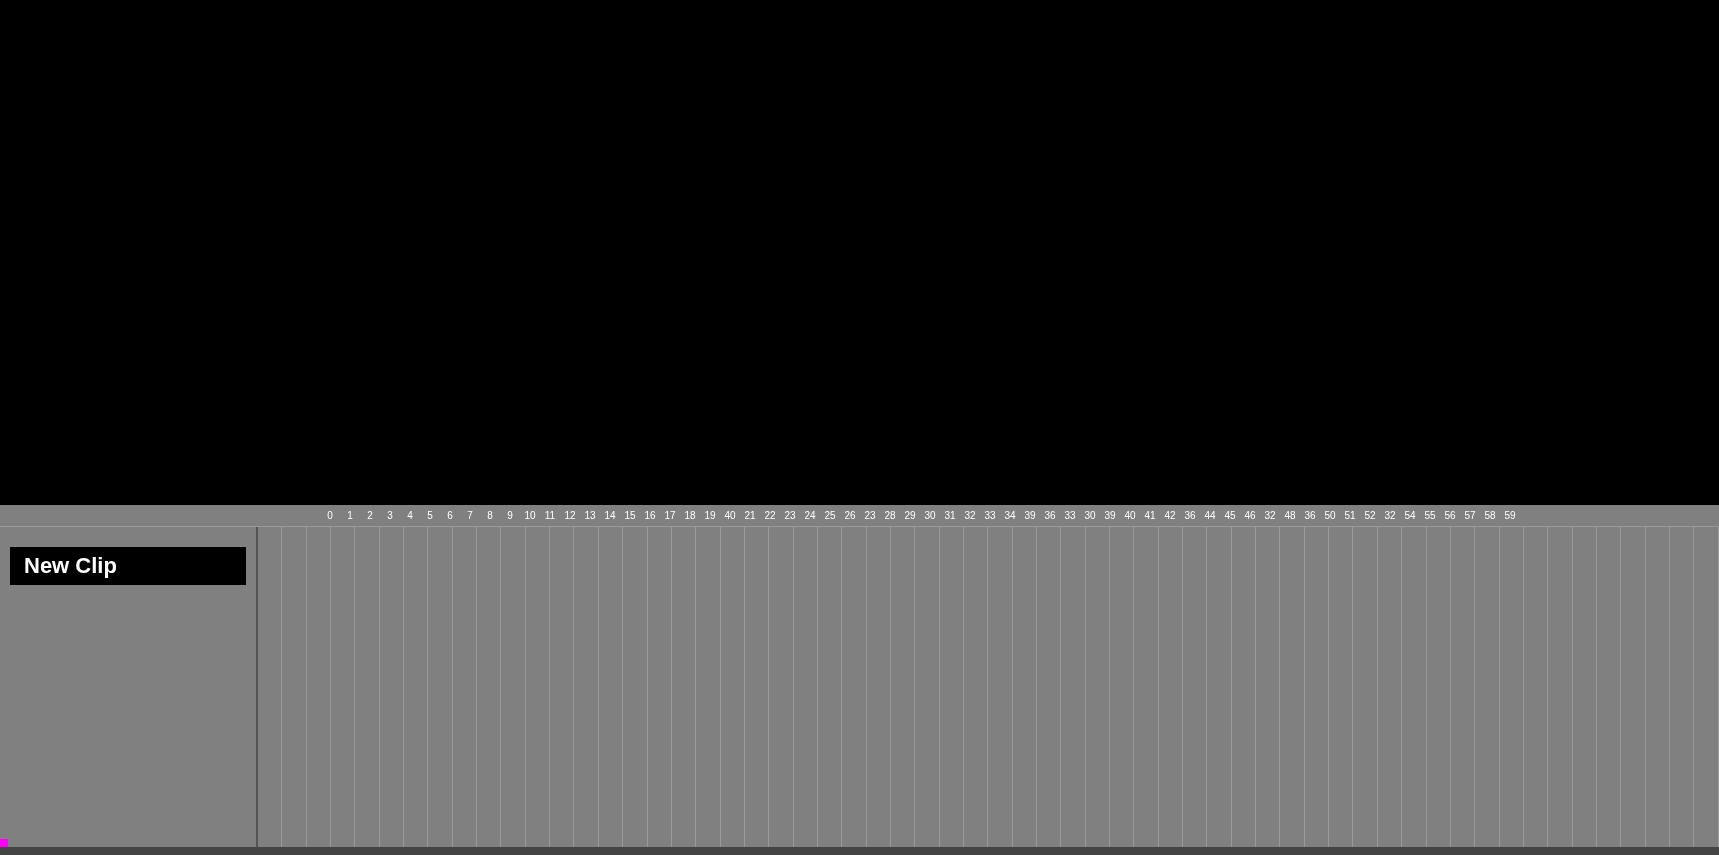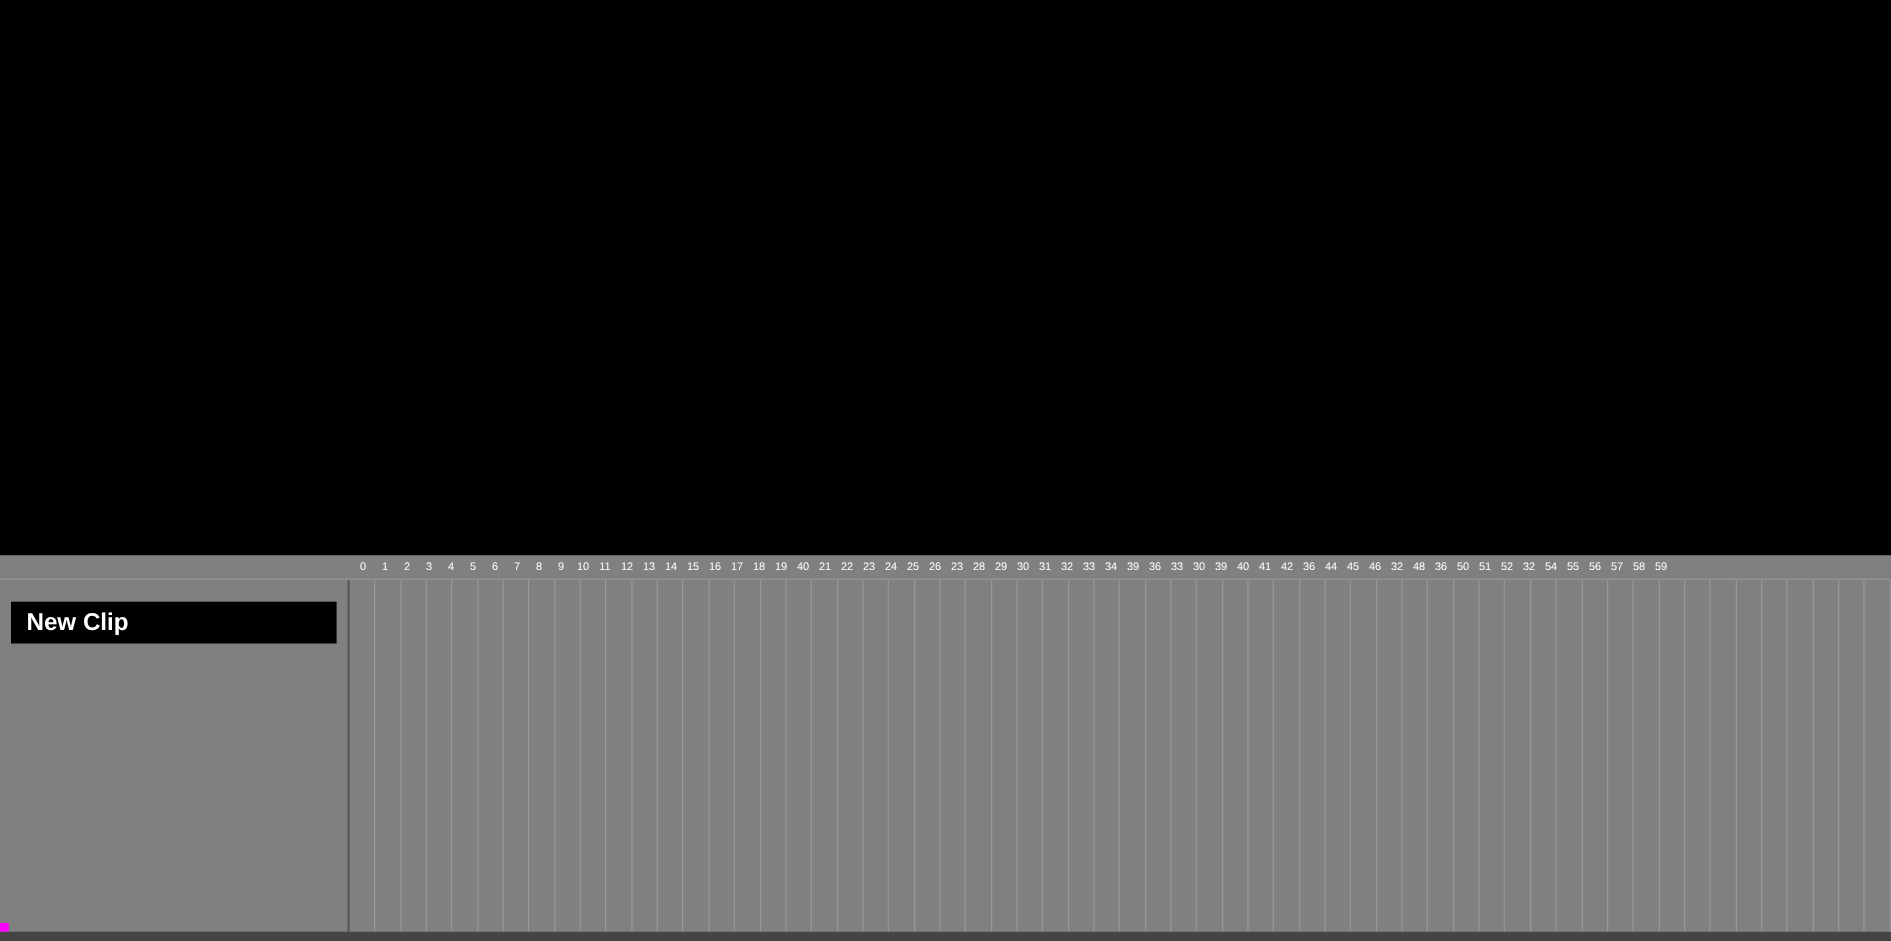--- a/index.html
+++ b/index.html
@@ -56,21 +56,21 @@
       color: #fff;
     }
 
     #tracks-area {
       display: flex;
       flex: 1;
       overflow: hidden;
     }
 
     #track-labels {
-      width: 318px;
+      width: 258px;
       background: #808080;
       flex-shrink: 0;
       display: flex;
       flex-direction: column;
       padding: 10px;
       border-right: 2px solid #555;
     }
 
     #new-clip-label {
       background: #000;

